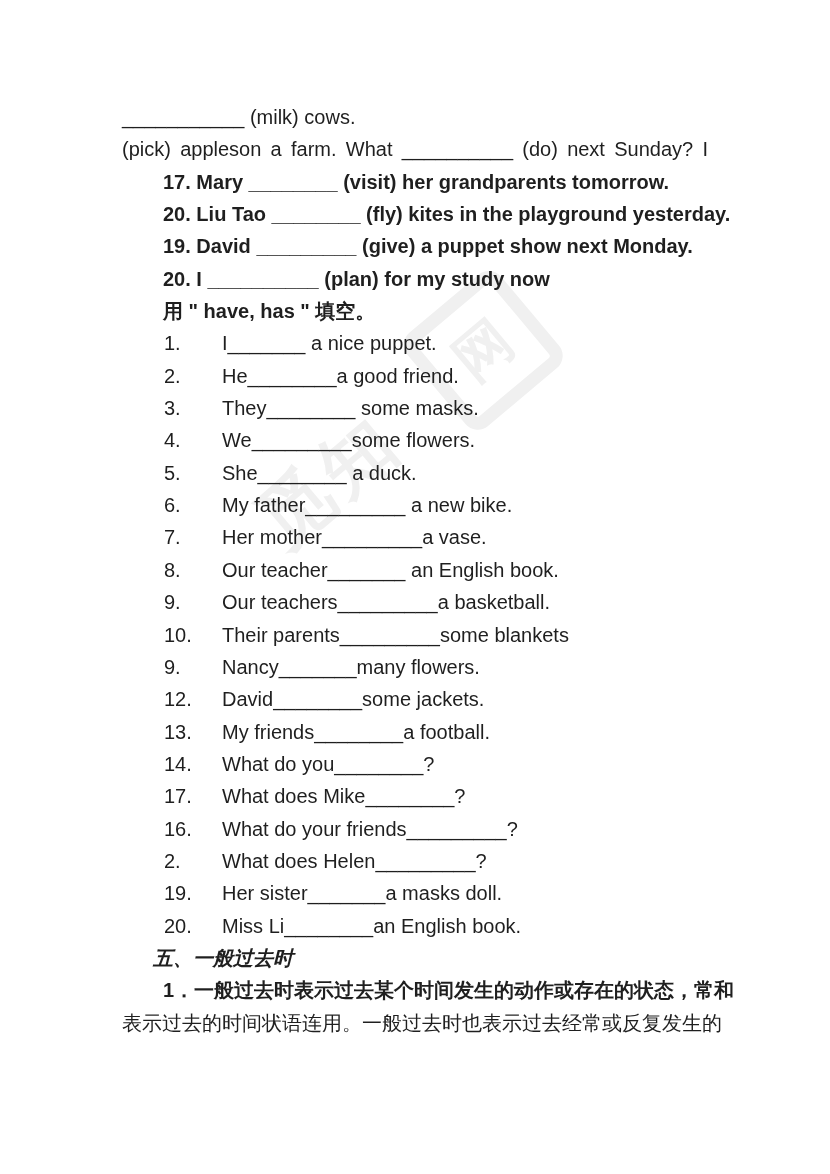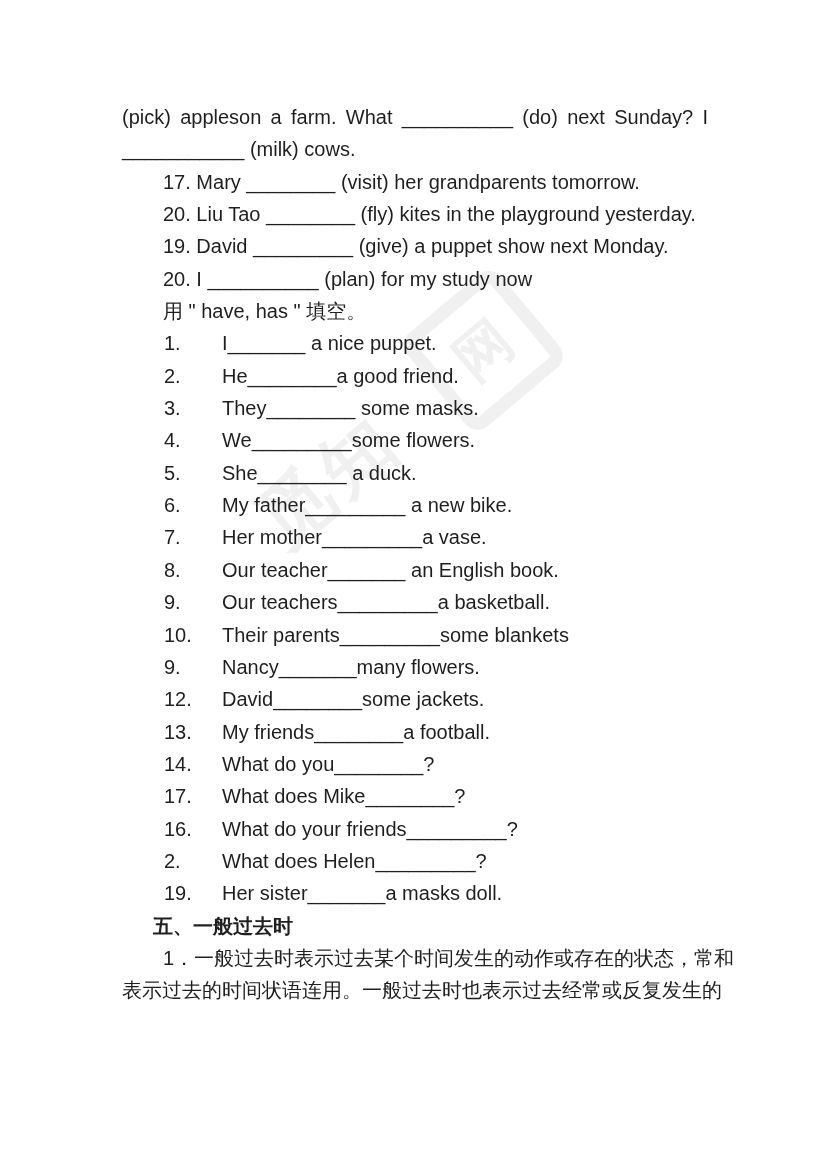--- a/index.html
+++ b/index.html
@@ -54,22 +54,22 @@
     height:32.35px;
     line-height:32.35px;
     font-size:20px;
     white-space:pre;
   }
   .t-wrap-justify {
     white-space:normal;
     text-align:justify;
     text-align-last:justify;
   }
-  .t-para  { padding-left:41px; }
-  .t-heading { padding-left:31px; font-weight:700; }
+  .t-para  { padding-left:41px;font-weight:bold; }
+  .t-heading { padding-left:31px; font-weight:700;font-style:italic; }
   .item-num {
     display:inline-block;
     margin-left:42px;
     width:58px;
   }
 </style>
 </head>
 <body>
 
 <div class="page">
@@ -82,22 +82,22 @@
   </div>
 
   <div class="watermark wm-2">
 
     <span class="wm-logo">
       <span class="wm-glyph">网</span>
     </span>
   </div>
 
   <div class="content">
+      <div class="line t-wrap"><span class="line-text">___________ (milk) cows.</span></div>
       <div class="line t-wrap-justify"><span class="line-text">(pick) appleson a farm. What __________ (do) next Sunday? I</span></div>
-      <div class="line t-wrap"><span class="line-text">___________ (milk) cows.</span></div>
       <div class="line t-para"><span class="line-text">17. Mary ________ (visit) her grandparents tomorrow.</span></div>
       <div class="line t-para"><span class="line-text">20. Liu Tao ________ (fly) kites in the playground yesterday.</span></div>
       <div class="line t-para"><span class="line-text">19. David _________ (give) a puppet show next Monday.</span></div>
       <div class="line t-para"><span class="line-text">20. I __________ (plan) for my study now</span></div>
       <div class="line t-para"><span class="line-text">用 " have, has " 填空。</span></div>
       <div class="line t-item"><span class="item-num">1.</span><span class="line-text">I_______ a nice puppet.</span></div>
       <div class="line t-item"><span class="item-num">2.</span><span class="line-text">He________a good friend.</span></div>
       <div class="line t-item"><span class="item-num">3.</span><span class="line-text">They________ some masks.</span></div>
       <div class="line t-item"><span class="item-num">4.</span><span class="line-text">We_________some flowers.</span></div>
       <div class="line t-item"><span class="item-num">5.</span><span class="line-text">She________ a duck.</span></div>
@@ -107,18 +107,19 @@
       <div class="line t-item"><span class="item-num">9.</span><span class="line-text">Our teachers_________a basketball.</span></div>
       <div class="line t-item"><span class="item-num">10.</span><span class="line-text">Their parents_________some blankets</span></div>
       <div class="line t-item"><span class="item-num">9.</span><span class="line-text">Nancy_______many flowers.</span></div>
       <div class="line t-item"><span class="item-num">12.</span><span class="line-text">David________some jackets.</span></div>
       <div class="line t-item"><span class="item-num">13.</span><span class="line-text">My friends________a football.</span></div>
       <div class="line t-item"><span class="item-num">14.</span><span class="line-text">What do you________?</span></div>
       <div class="line t-item"><span class="item-num">17.</span><span class="line-text">What does Mike________?</span></div>
       <div class="line t-item"><span class="item-num">16.</span><span class="line-text">What do your friends_________?</span></div>
       <div class="line t-item"><span class="item-num">2.</span><span class="line-text">What does Helen_________?</span></div>
       <div class="line t-item"><span class="item-num">19.</span><span class="line-text">Her sister_______a masks doll.</span></div>
+      <div class="line t-item"><span class="item-num">20.</span><span class="line-text">Miss Li________an English book.</span></div>
       <div class="line t-heading"><span class="line-text">五、一般过去时</span></div>
       <div class="line t-para"><span class="line-text">1．一般过去时表示过去某个时间发生的动作或存在的状态，常和</span></div>
       <div class="line t-wrap"><span class="line-text">表示过去的时间状语连用。一般过去时也表示过去经常或反复发生的</span></div>
     </div>
 
 </div>
 
 </body></html>

